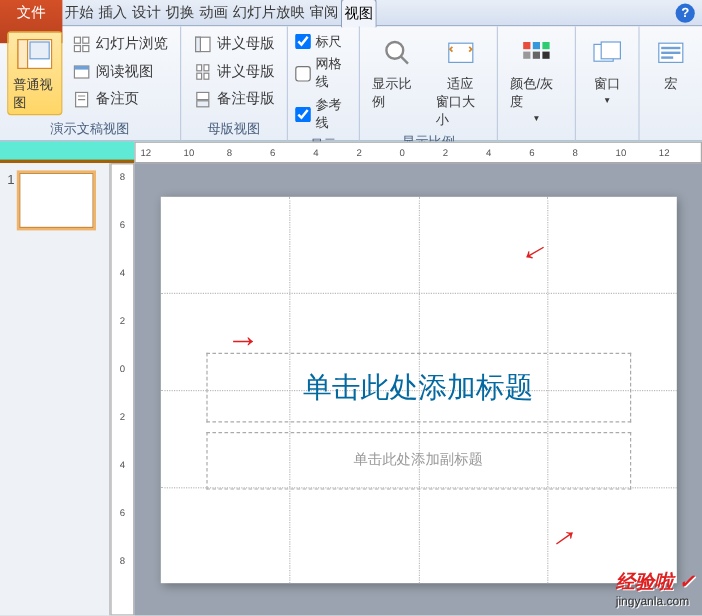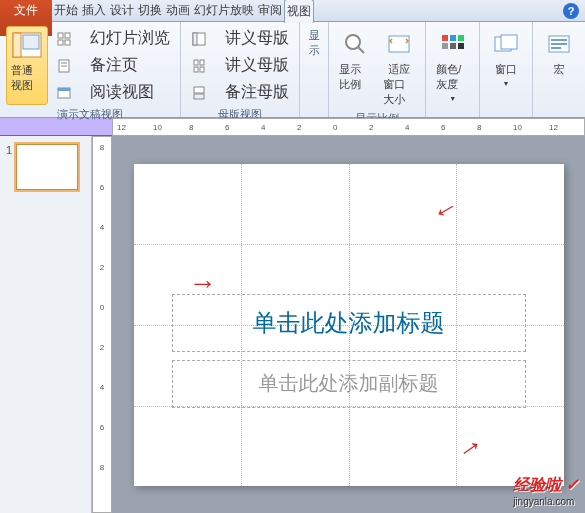--- a/index.html
+++ b/index.html
@@ -1,50 +1,50 @@
 <!DOCTYPE html>
 <html><head>
 <meta charset="utf-8">
 <style>
 *{margin:0;padding:0;box-sizing:border-box;font-family:"Microsoft YaHei","SimSun",sans-serif}
 body{width:585px;height:513px;background:#fff;overflow:hidden;position:relative}
 .tabbar{display:flex;align-items:center;height:22px;background:linear-gradient(#e8eef7,#d5dff0);border-bottom:1px solid #8ba0bc;font-size:12px}
 .tab{padding:3px 2px;color:#3b3b3b;cursor:pointer}
 .tab-file{background:linear-gradient(#e0552a,#b8421f);color:#fff;padding:17px 14px}
-.tab-active{background:#f1f5fb;border:1px solid #8ba0bc;border-bottom:none;border-radius:3px 3px 0 0;color:#404040}
+.tab-active{background:#f1f5fb;border:1px solid #8ba0bc;border-bottom:none;border-radius:3px 3px 0 0;color:#000000}
 .help-icon{margin-left:auto;margin-right:6px;width:16px;height:16px;border-radius:50%;background:#2b6fd6;color:#fff;display:flex;align-items:center;justify-content:center;font-size:11px;font-weight:bold}
 .ribbon{display:flex;height:96px;background:linear-gradient(#f7f9fc,#e8eef7);border-bottom:1px solid #8ba0bc}
 .group{border-right:1px solid #c0cde0;padding:4px 6px 2px;display:flex;flex-direction:column;justify-content:space-between}
 .group-body{display:flex;gap:4px}
 .group-label{font-size:11px;color:#4a607f;text-align:center;padding-top:2px}
 .bigbtn{display:flex;flex-direction:column;align-items:center;gap:2px;padding:2px 4px;cursor:pointer;font-size:11px;color:#3b3b3b}
 .bigbtn-icon{width:32px;height:32px;display:flex;align-items:center;justify-content:center}
 .bigbtn.active{background:linear-gradient(#ffe8a6,#ffd666);border:1px solid #e6b33d;border-radius:3px}
 .smallbtns{display:flex;flex-direction:column;gap:2px}
-.smallbtn{display:flex;align-items:center;gap:18px;padding:2px 4px;font-size:16px;color:#3b3b3b;cursor:pointer;white-space:nowrap}
+.smallbtn{display:flex;align-items:center;gap:4px;padding:2px 4px;font-size:12px;color:#3b3b3b;cursor:pointer;white-space:nowrap}
 .smallbtn .ic{width:16px;height:16px;display:flex;align-items:center;justify-content:center}
 .chk{display:flex;align-items:center;gap:4px;font-size:11px;color:#3b3b3b;padding:1px 0}
 .chk input{width:13px;height:13px}
-.rulerbar{height:18px;background:#c4b5fd;border-bottom:1px solid #a16207;display:flex}
+.rulerbar{height:18px;background:#5eead4;border-bottom:3px solid #a16207;display:flex}
 .ruler-h{margin-left:112px;height:18px;flex:1;position:relative;background:#fff;border:1px solid #aaa;font-size:8px;color:#555}
 .ruler-h .tick{position:absolute;top:0;height:100%;display:flex;align-items:center}
 .workarea{display:flex;height:377px;background:#dfe4ea}
 .thumbpanel{width:92px;background:#eef1f6;border-right:1px solid #bbb;padding:8px 6px}
 .thumb{display:flex;gap:4px}
 .thumb-num{font-size:11px;color:#555}
 .thumb-slide{width:62px;height:46px;background:#fff;border:1px solid #c98b3d;box-shadow:0 0 0 2px #f0b56a}
 .ruler-v{width:20px;background:#fff;border:1px solid #aaa;font-size:8px;color:#555;position:relative}
 .ruler-v .tick{position:absolute;left:0;width:100%;text-align:center}
 .canvas-area{flex:1;background:#9aa3af;display:flex;align-items:center;justify-content:center;position:relative;overflow:hidden}
 .slide{width:430px;height:322px;background:#fff;box-shadow:2px 2px 8px rgba(0,0,0,0.3);position:relative}
 .gridline-v{position:absolute;top:0;bottom:0;border-left:1px dotted #bbb}
 .gridline-h{position:absolute;left:0;right:0;border-top:1px dotted #bbb}
 .placeholder{position:absolute;border:1px dashed #aaa;display:flex;align-items:center;justify-content:center;color:#0369a1}
 .ph-title{left:38px;top:130px;width:354px;height:58px;font-size:24px;font-family:"SimSun"}
-.ph-sub{left:38px;top:196px;width:354px;height:48px;font-size:20px;color:#999}
+.ph-sub{left:38px;top:196px;width:354px;height:48px;font-size:12px;color:#999}
 .arrow{position:absolute;color:#e02020;font-size:28px;font-weight:bold}
 .watermark{position:absolute;right:6px;bottom:6px;color:#e02020;font-size:16px;font-weight:bold;font-style:italic;text-shadow:1px 1px 0 #fff}
 .watermark .sub{display:block;font-size:10px;color:#333;font-style:normal;font-weight:normal}
 svg{display:block}
 </style>
 </head>
 <body>
 
 <div class="tabbar">
   <div class="tab tab-file">文件</div>
@@ -80,35 +80,35 @@
                 <rect x="8" y="1" width="5" height="5" fill="#fff" stroke="#888"></rect>
                 <rect x="1" y="8" width="5" height="5" fill="#fff" stroke="#888"></rect>
                 <rect x="8" y="8" width="5" height="5" fill="#fff" stroke="#888"></rect>
               </svg>
             </span>
             <span>幻灯片浏览</span>
           </div>
         <div class="smallbtn">
             <span class="ic">
               <svg width="14" height="14">
+                <rect x="1" y="2" width="12" height="10" fill="#fff" stroke="#888"></rect>
+                <rect x="1" y="2" width="12" height="3" fill="#6fa0d6"></rect>
+              </svg>
+            </span>
+            <span>阅读视图</span>
+          </div>
+        <div class="smallbtn">
+            <span class="ic">
+              <svg width="14" height="14">
                 <rect x="2" y="1" width="10" height="12" fill="#fff" stroke="#888"></rect>
                 <line x1="4" y1="4" x2="10" y2="4" stroke="#888"></line>
                 <line x1="4" y1="7" x2="10" y2="7" stroke="#888"></line>
               </svg>
             </span>
             <span>备注页</span>
-          </div>
-        <div class="smallbtn">
-            <span class="ic">
-              <svg width="14" height="14">
-                <rect x="1" y="2" width="12" height="10" fill="#fff" stroke="#888"></rect>
-                <rect x="1" y="2" width="12" height="3" fill="#6fa0d6"></rect>
-              </svg>
-            </span>
-            <span>阅读视图</span>
           </div>
       </div>
     </div>
     <div class="group-label">演示文稿视图</div>
   </div>
 
   <div class="group">
     <div class="group-body">
       <div class="smallbtns">
         <div class="smallbtn">
@@ -139,20 +139,36 @@
               </svg>
             </span>
             <span>备注母版</span>
           </div>
       </div>
     </div>
     <div class="group-label">母版视图</div>
   </div>
 
   <div class="group">
+    <div class="group-body">
+      <div class="smallbtns">
+        <label class="chk">
+            <input type="checkbox" checked="" style="">
+            <span>标尺</span>
+          </label>
+        <label class="chk">
+            <input type="checkbox" style="">
+            <span>网格线</span>
+          </label>
+        <label class="chk">
+            <input type="checkbox" checked="" style="">
+            <span>参考线</span>
+          </label>
+      </div>
+    </div>
     <div class="group-label">显示</div>
   </div>
 
   <div class="group">
     <div class="group-body">
       <div class="bigbtn">
         <div class="bigbtn-icon">
             <svg width="26" height="26">
               <circle cx="11" cy="11" r="7" fill="#fff" stroke="#888" stroke-width="2"></circle>
               <line x1="16" y1="16" x2="22" y2="22" stroke="#888" stroke-width="2"></line>

